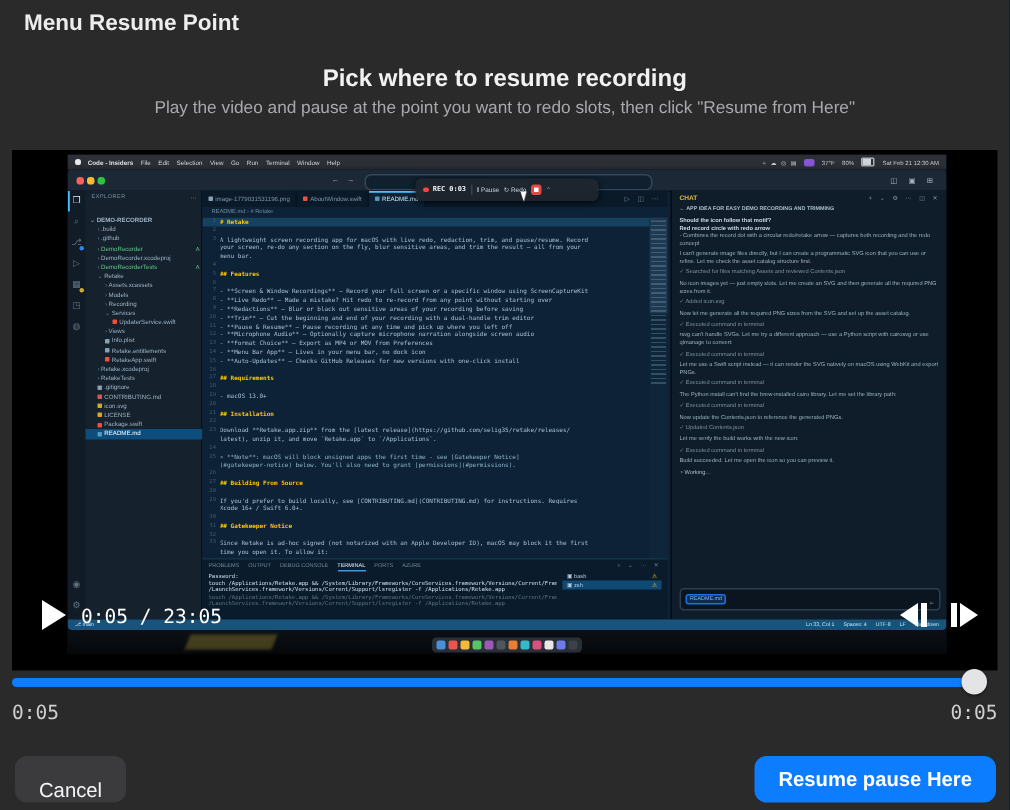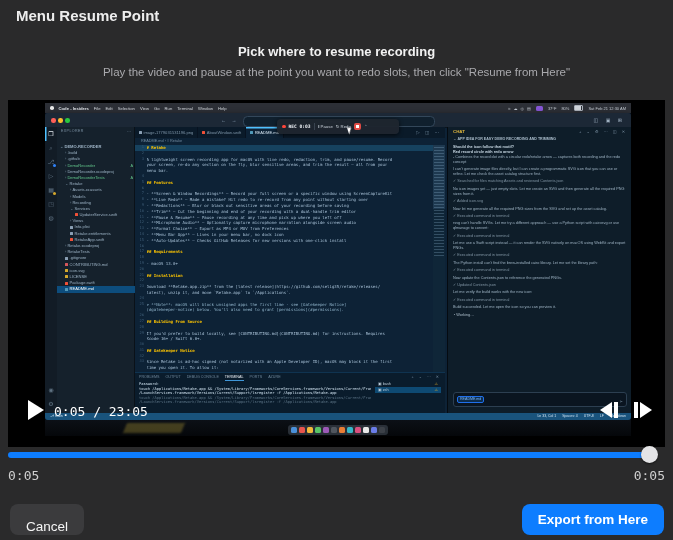--- a/index.html
+++ b/index.html
@@ -1,20 +1,20 @@
 <!DOCTYPE html>
 <html><head>
 <meta charset="utf-8">
 <style>
   html,body{margin:0;padding:0;}
   body{width:673px;height:540px;background:#2a2a2b;font-family:"Liberation Sans",sans-serif;position:relative;overflow:hidden;-webkit-font-smoothing:antialiased;}
   .abs{position:absolute;}
   
   #dlg-title{left:16px;top:7px;font-size:15px;font-weight:bold;color:#ededed;}
-  #dlg-heading{left:0;top:44px;width:673px;text-align:center;font-size:13px;font-weight:bold;color:#f2f2f2;}
+  #dlg-heading{left:0;top:44px;width:673px;text-align:center;font-size:16px;font-weight:bold;color:#f2f2f2;}
   #dlg-sub{left:0;top:66px;width:673px;text-align:center;font-size:11.5px;color:#a9a9ad;}
   
   #video{left:8px;top:100px;width:657px;height:347px;background:#000;}
   #shot{left:37px;top:3px;width:586px;height:333px;background:#0b1520;font-size:4px;overflow:hidden;}
   
   #mbar{left:0;top:0;width:586px;height:10px;background:#2c2f36;display:flex;align-items:center;gap:5px;padding:0 5px;box-sizing:border-box;color:#dfe3e8;font-size:4.2px;}
   #mbar .appn{font-weight:bold;}
   #mbar .mmenu{color:#d3d7dd;}
   #mbar .sp{flex:1;}
   #mbar .sic{color:#c4cad2;font-size:4px;}
@@ -530,13 +530,13 @@
 </div>
 
 <div class="abs" id="seek">
     <div class="abs" id="seek-fill" style="width: 100%;"></div>
   </div>
 <div class="abs" id="seek-thumb"></div>
 <div class="abs" id="t-left">0:05</div>
 <div class="abs" id="t-right">0:05</div>
 
 <button class="abs" id="btn-cancel">Cancel</button>
-<button class="abs" id="btn-resume">Export from Here</button>
+<button class="abs" id="btn-resume">Resume pause Here</button>
 
 </body></html>

